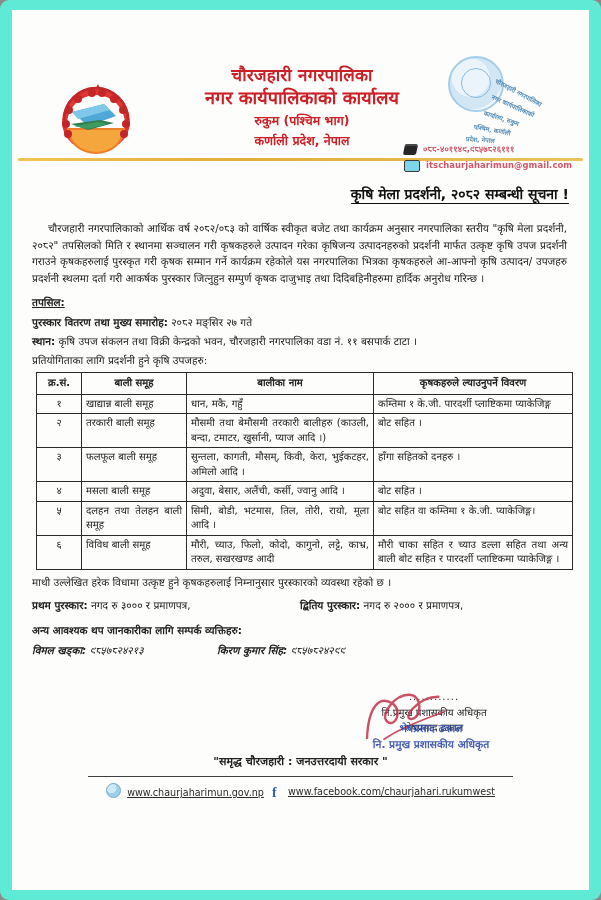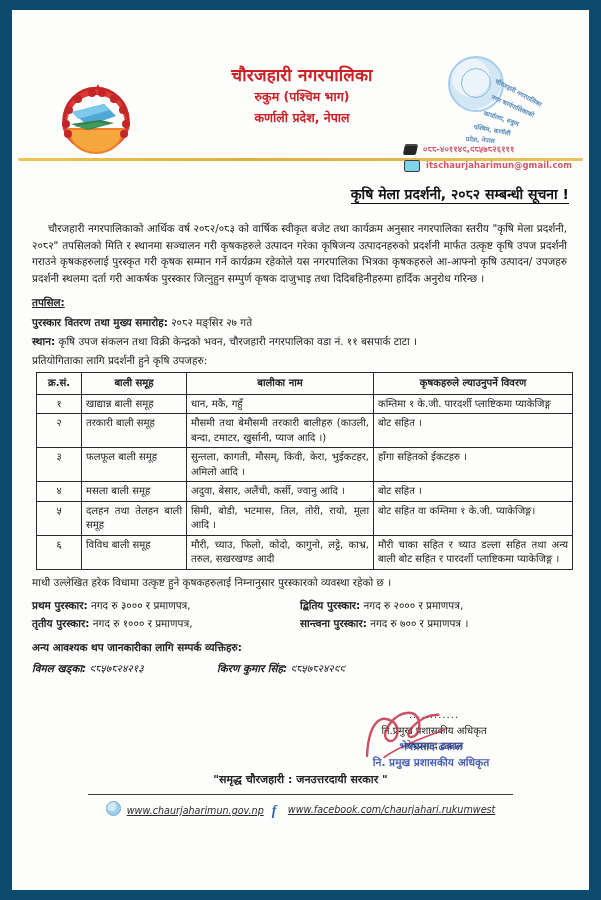--- a/index.html
+++ b/index.html
@@ -5,23 +5,24 @@
 <style>
   html,body{margin:0;padding:0;background:#8a8a8a;}
   body{
     font-family:"DejaVu Sans", sans-serif;
   }
   .page{
     position:relative;
     width:601px;
     height:900px;
     margin:0 auto;
-    background:#0c4a6e;
+    background:#5eead4;
     overflow:hidden;
     color:#1b1b1b;
+    border-radius:9px;
   }
   .sheet{
     position:absolute;
     left:12px; top:10px;
     width:577px; height:880px;
     background:#fdfdfb;
   }
 
   
   .header{
@@ -249,21 +250,20 @@
     margin:5px 56px 0 56px;
   }
   .links{
     display:flex;
     justify-content:center;
     align-items:center;
     gap:8px;
     margin-top:6px;
     font-size:9.6px;
     color:#2a2a2a;
-    font-style:italic;
   }
   .links a{
     color:#2a2a2a;
     text-decoration:underline;
   }
   .ic-globe{
     display:inline-block;
     width:13px;height:13px;border-radius:50%;
     background:radial-gradient(circle at 35% 32%, #cfe9f6 0 40%, #9ed0ea 41% 100%);
     border:1px solid #6aa9cd;
@@ -314,20 +314,21 @@
           <circle cx="38" cy="11" r="4"></circle>
               <circle cx="48" cy="11" r="4"></circle>
           <circle cx="14" cy="52" r="4"></circle>
               <circle cx="70" cy="52" r="4"></circle>
         </g>
       </svg>
     </div>
 
     <div class="head-center">
       <div class="org-line1">चौरजहारी नगरपालिका</div>
+      <div class="org-line2">नगर कार्यपालिकाको कार्यालय</div>
       <div class="org-sub">रुकुम (पश्चिम भाग)</div>
       <div class="org-sub">कर्णाली प्रदेश, नेपाल</div>
     </div>
 
     <div class="seal">
       <div class="ring"></div>
       <div class="arc" style="left:52px; top:22px; transform:rotate(28deg);">चौरजहारी नगरपालिका</div>
       <div class="arc" style="left:48px; top:38px; transform:rotate(24deg);">नगर कार्यपालिकाको</div>
       <div class="arc" style="left:40px; top:54px; transform:rotate(18deg);">कार्यालय, रुकुम</div>
       <div class="arc" style="left:30px; top:68px; transform:rotate(10deg);">पश्चिम, कर्णाली</div>
@@ -391,21 +392,21 @@
         <tr>
           <td class="c-sn">२</td>
           <td class="c-grp">तरकारी बाली समूह</td>
           <td class="c-names">मौसमी तथा बेमौसमी तरकारी बालीहरु (काउली, बन्दा, टमाटर, खुर्सानी, प्याज आदि ।)</td>
           <td>बोट सहित ।</td>
         </tr>
         <tr>
           <td class="c-sn">३</td>
           <td class="c-grp">फलफूल बाली समूह</td>
           <td class="c-names">सुन्तला, कागती, मौसम्, किवी, केरा, भुईकटहर, अमिलो आदि ।</td>
-          <td>हाँगा सहितको ईकटहरु ।</td>
+          <td>हाँगा सहितको दनहरु ।</td>
         </tr>
         <tr>
           <td class="c-sn">४</td>
           <td class="c-grp">मसला बाली समूह</td>
           <td class="c-names">अदुवा, बेसार, अलैंची, कर्सी, ज्वानु आदि ।</td>
           <td>बोट सहित ।</td>
         </tr>
         <tr>
           <td class="c-sn">५</td>
           <td class="c-grp">दलहन तथा तेलहन बाली समूह</td>
@@ -424,30 +425,20 @@
     <div class="after-table">माथी उल्लेखित हरेक विधामा उत्कृष्ट हुने कृषकहरुलाई निम्नानुसार पुरस्कारको व्यवस्था रहेको छ ।</div>
 
     <div class="prize-grid">
       <div>
         <span class="lbl">प्रथम पुरस्कार:</span>
         <span>नगद रु ३००० र प्रमाणपत्र,</span>
       </div>
       <div>
         <span class="lbl">द्बितिय पुरस्कार:</span>
         <span>नगद रु २००० र प्रमाणपत्र,</span>
-      </div>
-    </div>
-    <div class="prize-grid">
-      <div>
-        <span class="lbl">तृतीय पुरस्कार:</span>
-        <span>नगद रु १००० र प्रमाणपत्र,</span>
-      </div>
-      <div>
-        <span class="lbl">सान्त्वना पुरस्कार:</span>
-        <span>नगद रु ७०० र प्रमाणपत्र ।</span>
       </div>
     </div>
 
     <div class="contact-head">अन्य आवश्यक थप जानकारीका लागि सम्पर्क व्यक्तिहरु:</div>
 
     <div class="persons">
       <div>
         <span class="lbl">विमल खड्का:</span>
         <span>९८५७८२४२१३</span>
       </div>

